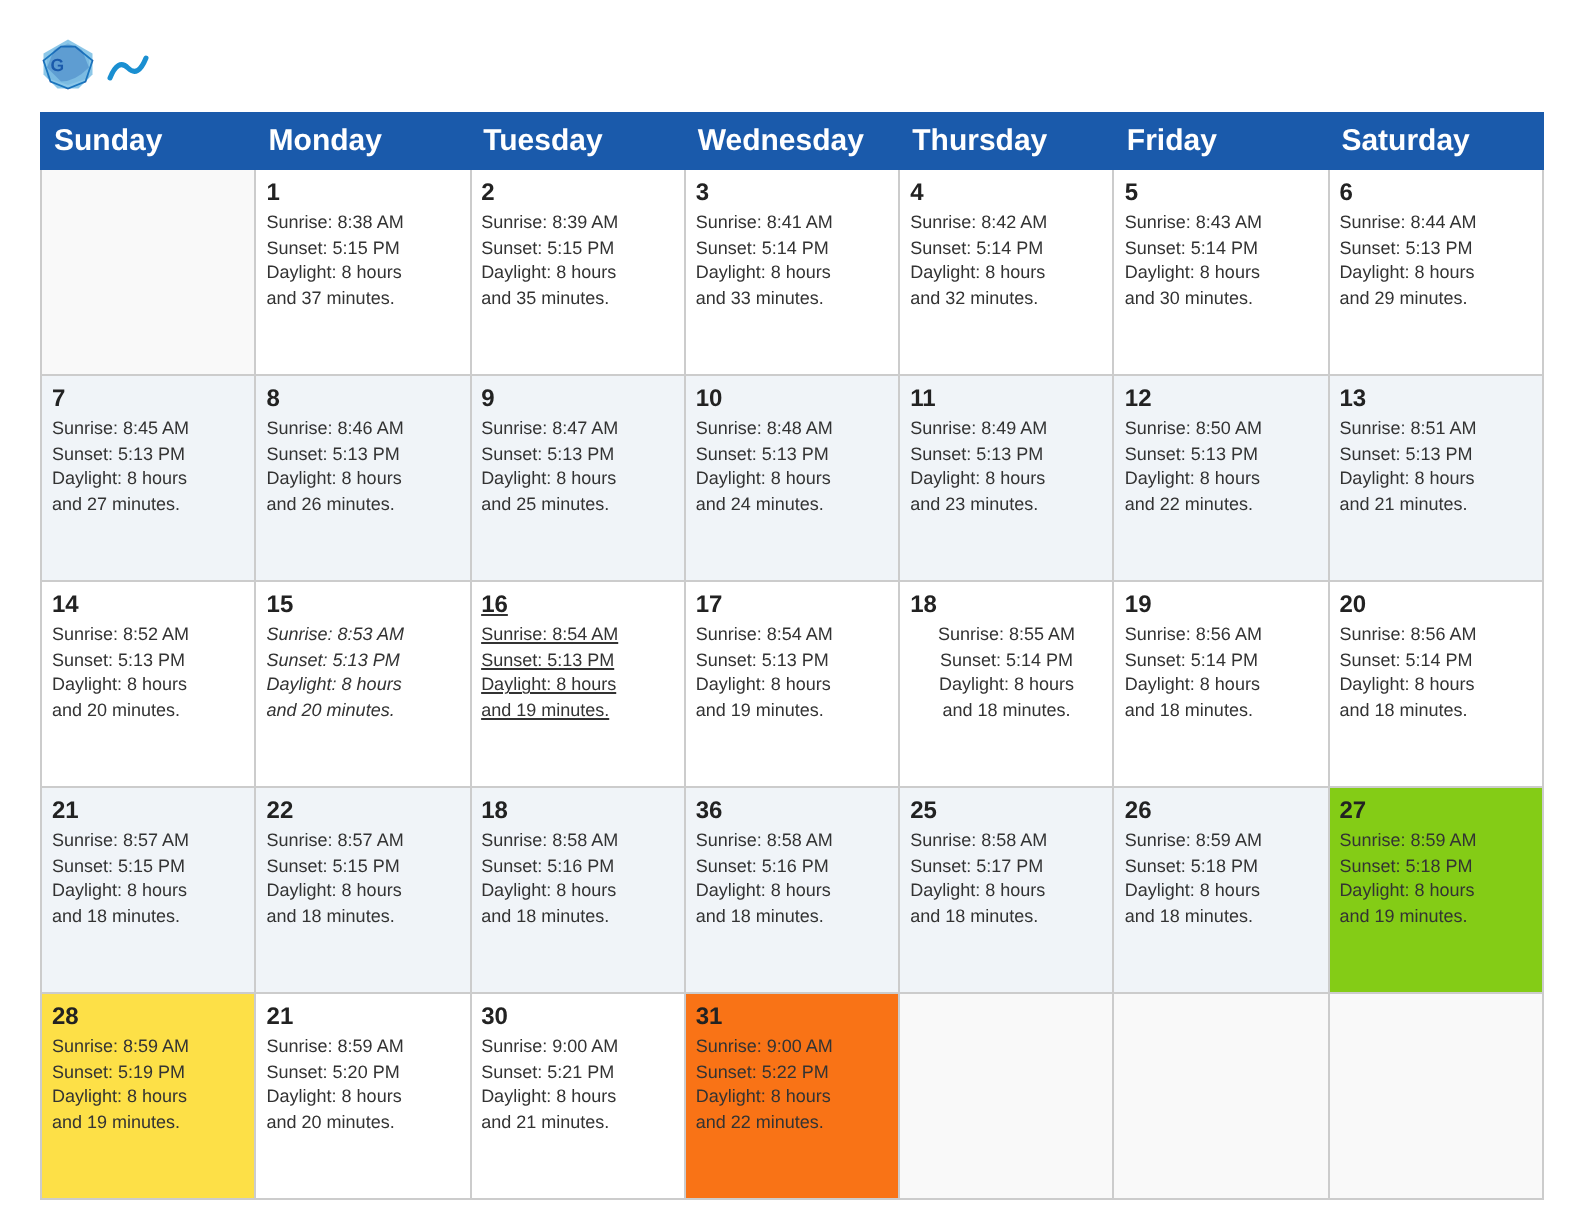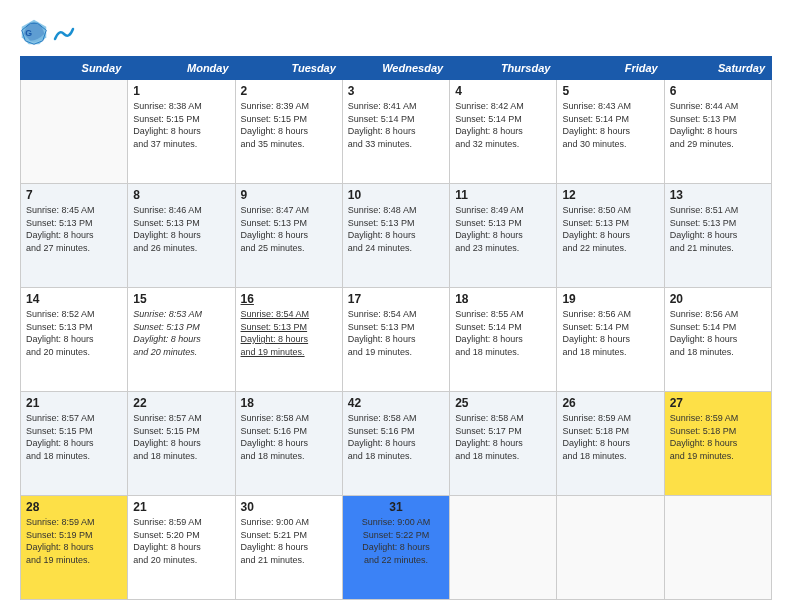--- a/index.html
+++ b/index.html
@@ -48,26 +48,25 @@
     .calendar {
       flex: 1;
       border: 1px solid #ccc;
       border-collapse: collapse;
       width: 100%;
       table-layout: fixed;
     }
     .calendar th {
       background: #1a5aab;
       color: #fff;
-      font-size: 11px;
+      font-size: 15px;
       font-weight: bold;
       padding: 5px 6px;
-      text-align: right;
+      text-align: left;
       border: 1px solid #1a5aab;
-      font-style: italic;
     }
     .calendar td {
       vertical-align: top;
       border: 1px solid #ccc;
       padding: 4px 5px;
       font-size: 9.5px;
       color: #333;
       height: 80px;
     }
     .day-num {
@@ -251,21 +250,21 @@
           </td>
           <td style="background: rgb(255, 255, 255);">
             <span class="day-num">17</span>
             <div class="day-info" style="white-space: pre-line;">Sunrise: 8:54 AM
 Sunset: 5:13 PM
 Daylight: 8 hours
 and 19 minutes.</div>
           </td>
           <td style="background: rgb(255, 255, 255);">
             <span class="day-num">18</span>
-            <div class="day-info" style="white-space: pre-line;">Sunrise: 8:55 AM
+            <div class="day-info" style="white-space: pre-line; text-align: center;">Sunrise: 8:55 AM
 Sunset: 5:14 PM
 Daylight: 8 hours
 and 18 minutes.</div>
           </td>
           <td style="background: rgb(255, 255, 255);">
             <span class="day-num">19</span>
             <div class="day-info" style="white-space: pre-line;">Sunrise: 8:56 AM
 Sunset: 5:14 PM
 Daylight: 8 hours
 and 18 minutes.</div>
@@ -294,41 +293,41 @@
 and 18 minutes.</div>
           </td>
           <td style="background: rgb(240, 244, 248);">
             <span class="day-num">18</span>
             <div class="day-info" style="white-space: pre-line;">Sunrise: 8:58 AM
 Sunset: 5:16 PM
 Daylight: 8 hours
 and 18 minutes.</div>
           </td>
           <td style="background: rgb(240, 244, 248);">
-            <span class="day-num">42</span>
+            <span class="day-num">36</span>
             <div class="day-info" style="white-space: pre-line;">Sunrise: 8:58 AM
 Sunset: 5:16 PM
 Daylight: 8 hours
 and 18 minutes.</div>
           </td>
           <td style="background: rgb(240, 244, 248);">
             <span class="day-num">25</span>
             <div class="day-info" style="white-space: pre-line;">Sunrise: 8:58 AM
 Sunset: 5:17 PM
 Daylight: 8 hours
 and 18 minutes.</div>
           </td>
           <td style="background: rgb(240, 244, 248);">
             <span class="day-num">26</span>
             <div class="day-info" style="white-space: pre-line;">Sunrise: 8:59 AM
 Sunset: 5:18 PM
 Daylight: 8 hours
 and 18 minutes.</div>
           </td>
-          <td style="background: #fde047;">
+          <td style="background: #84cc16;">
             <span class="day-num">27</span>
             <div class="day-info" style="white-space: pre-line;">Sunrise: 8:59 AM
 Sunset: 5:18 PM
 Daylight: 8 hours
 and 19 minutes.</div>
           </td>
         </tr>
         <tr>
           <td style="background: #fde047;">
             <span class="day-num">28</span>
@@ -344,21 +343,21 @@
 Daylight: 8 hours
 and 20 minutes.</div>
           </td>
           <td style="background: rgb(255, 255, 255);">
             <span class="day-num">30</span>
             <div class="day-info" style="white-space: pre-line;">Sunrise: 9:00 AM
 Sunset: 5:21 PM
 Daylight: 8 hours
 and 21 minutes.</div>
           </td>
-          <td style="background: #3b82f6; text-align: center;">
+          <td style="background: #f97316;">
             <span class="day-num">31</span>
             <div class="day-info" style="white-space: pre-line;">Sunrise: 9:00 AM
 Sunset: 5:22 PM
 Daylight: 8 hours
 and 22 minutes.</div>
           </td>
           <td class="empty-cell" style="background: rgb(249, 249, 249);"></td>
           <td class="empty-cell" style="background: rgb(249, 249, 249);"></td>
           <td class="empty-cell" style="background: rgb(249, 249, 249);"></td>
         </tr>

